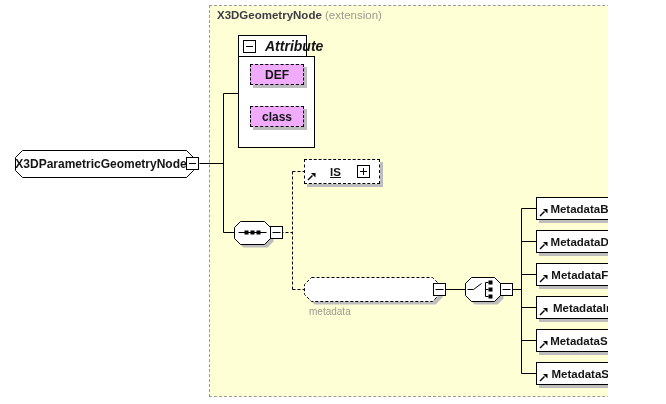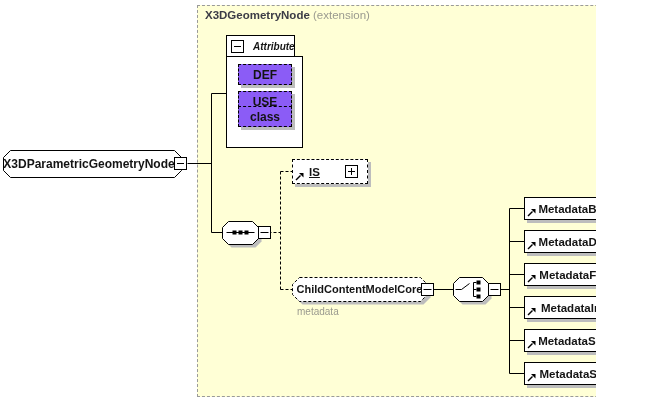--- a/index.html
+++ b/index.html
@@ -1,18 +1,18 @@
 <!DOCTYPE html>
 <html><head>
 <meta charset="utf-8">
 <style>
   html,body{margin:0;padding:0;}
   #stage{
     position:relative;width:596px;height:404px;background:#ffffff;overflow:hidden;
-    font-family:"Liberation Sans", sans-serif;color:#141414;
+    font-family:"Liberation Sans", sans-serif;color:#141414;margin-left:12px;
   }
   
   .ext-box{
     position:absolute;left:197px;top:5px;width:459px;height:390px;
     background:#ffffd6;border:1px dashed #9a9a9a;
   }
   .ext-label{position:absolute;left:205px;top:9px;font-size:11.5px;white-space:nowrap;}
   .ext-label .name{font-weight:bold;color:#3c3c46;}
   .ext-label .suffix{color:#9a9a8f;}
   svg.wires{position:absolute;left:0;top:0;z-index:2;}
@@ -20,23 +20,23 @@
   .el-box{
     position:absolute;z-index:3;background:#fff;border:1px solid #000;
     box-shadow:3px 3px 0 #bdbdbd;display:flex;align-items:center;
     font-weight:bold;font-size:11.5px;white-space:nowrap;box-sizing:border-box;
   }
   .el-box.dashed{border-style:dashed;}
   .el-label{flex:1;text-align:center;padding:0 2px 0 8px;}
   
   .attr-body{position:absolute;left:226px;top:56px;width:77px;height:92px;background:#fff;border:1px solid #000;z-index:3;box-sizing:border-box;}
   .attr-tab{position:absolute;left:226px;top:35px;width:69px;height:22px;background:#fff;border:1px solid #000;z-index:4;display:flex;align-items:center;gap:5px;padding-left:4px;box-sizing:border-box;}
-  .attr-tab .ttl{font-style:italic;font-weight:600;font-size:10px;}
+  .attr-tab .ttl{font-style:italic;font-weight:600;font-size:14px;}
   .attr-item{
-    position:absolute;z-index:5;width:54px;height:21px;background:#8b5cf6;border:1px dashed #000;
+    position:absolute;z-index:5;width:54px;height:21px;background:#f0abfc;border:1px dashed #000;
     box-shadow:3px 3px 0 #bdbdbd;display:flex;align-items:center;justify-content:center;
     font-weight:bold;font-size:12px;box-sizing:border-box;
   }
   
   .oct-text{position:absolute;z-index:3;display:flex;align-items:center;justify-content:center;font-weight:bold;white-space:nowrap;}
   .muted{position:absolute;z-index:3;color:#9a9a8f;font-size:10px;}
   
   .pm{position:absolute;z-index:6;width:13px;height:13px;background:#fff;border:1px solid #000;box-sizing:border-box;}
   .pm::before{content:"";position:absolute;left:2px;top:5px;width:7px;height:1px;background:#000;}
   .pm.plus::after{content:"";position:absolute;left:5px;top:2px;width:1px;height:7px;background:#000;}
@@ -130,37 +130,33 @@
   <div class="pm" style="left:174px;top:157px;"></div>
 
   <div class="attr-body"></div>
   <div class="attr-tab">
     <span class="pm inline"></span>
     <span class="ttl">Attribute</span>
   </div>
   <div class="attr-item" style="left:238px;top:64px;">
     <span>DEF</span>
   </div>
-  <div class="attr-item" style="left:238px;top:91px;">
-    <span>USE</span>
-  </div>
   <div class="attr-item" style="left:238px;top:106px;">
     <span>class</span>
   </div>
 
   <div class="el-box dashed" style="left:292px;top:159px;width:76px;height:25px;">
     <svg class="ref-arrow" width="9" height="9">
       <path d="M1 8 L5.5 3.5" stroke="#000" stroke-width="1.4" fill="none"></path>
       <polygon points="4,1 8.5,1 8.5,5.5" fill="#000"></polygon>
     </svg>
-    <span class="el-label" style="text-align:left;padding-left:16px;text-decoration:underline;">IS</span>
+    <span class="el-label" style="text-align:left;padding-left:25px;text-decoration:underline;">IS</span>
     <div class="pm plus" style="right:9px;top:5px;"></div>
   </div>
 
-  <div class="oct-text" style="left:294px;top:277px;width:131px;height:24px;font-size:11px;">ChildContentModelCore</div>
   <div class="muted" style="left:297px;top:306px;">metadata</div>
 
   <div class="el-box" style="left:524px;top:197px;width:118px;height:23px;">
     <svg class="ref-arrow" width="9" height="9">
         <path d="M1 8 L5.5 3.5" stroke="#000" stroke-width="1.4" fill="none"></path>
         <polygon points="4,1 8.5,1 8.5,5.5" fill="#000"></polygon>
       </svg>
     <span class="el-label">MetadataBoolean</span>
     <div class="pm plus" style="right:3px;top:4px;"></div>
   </div>

